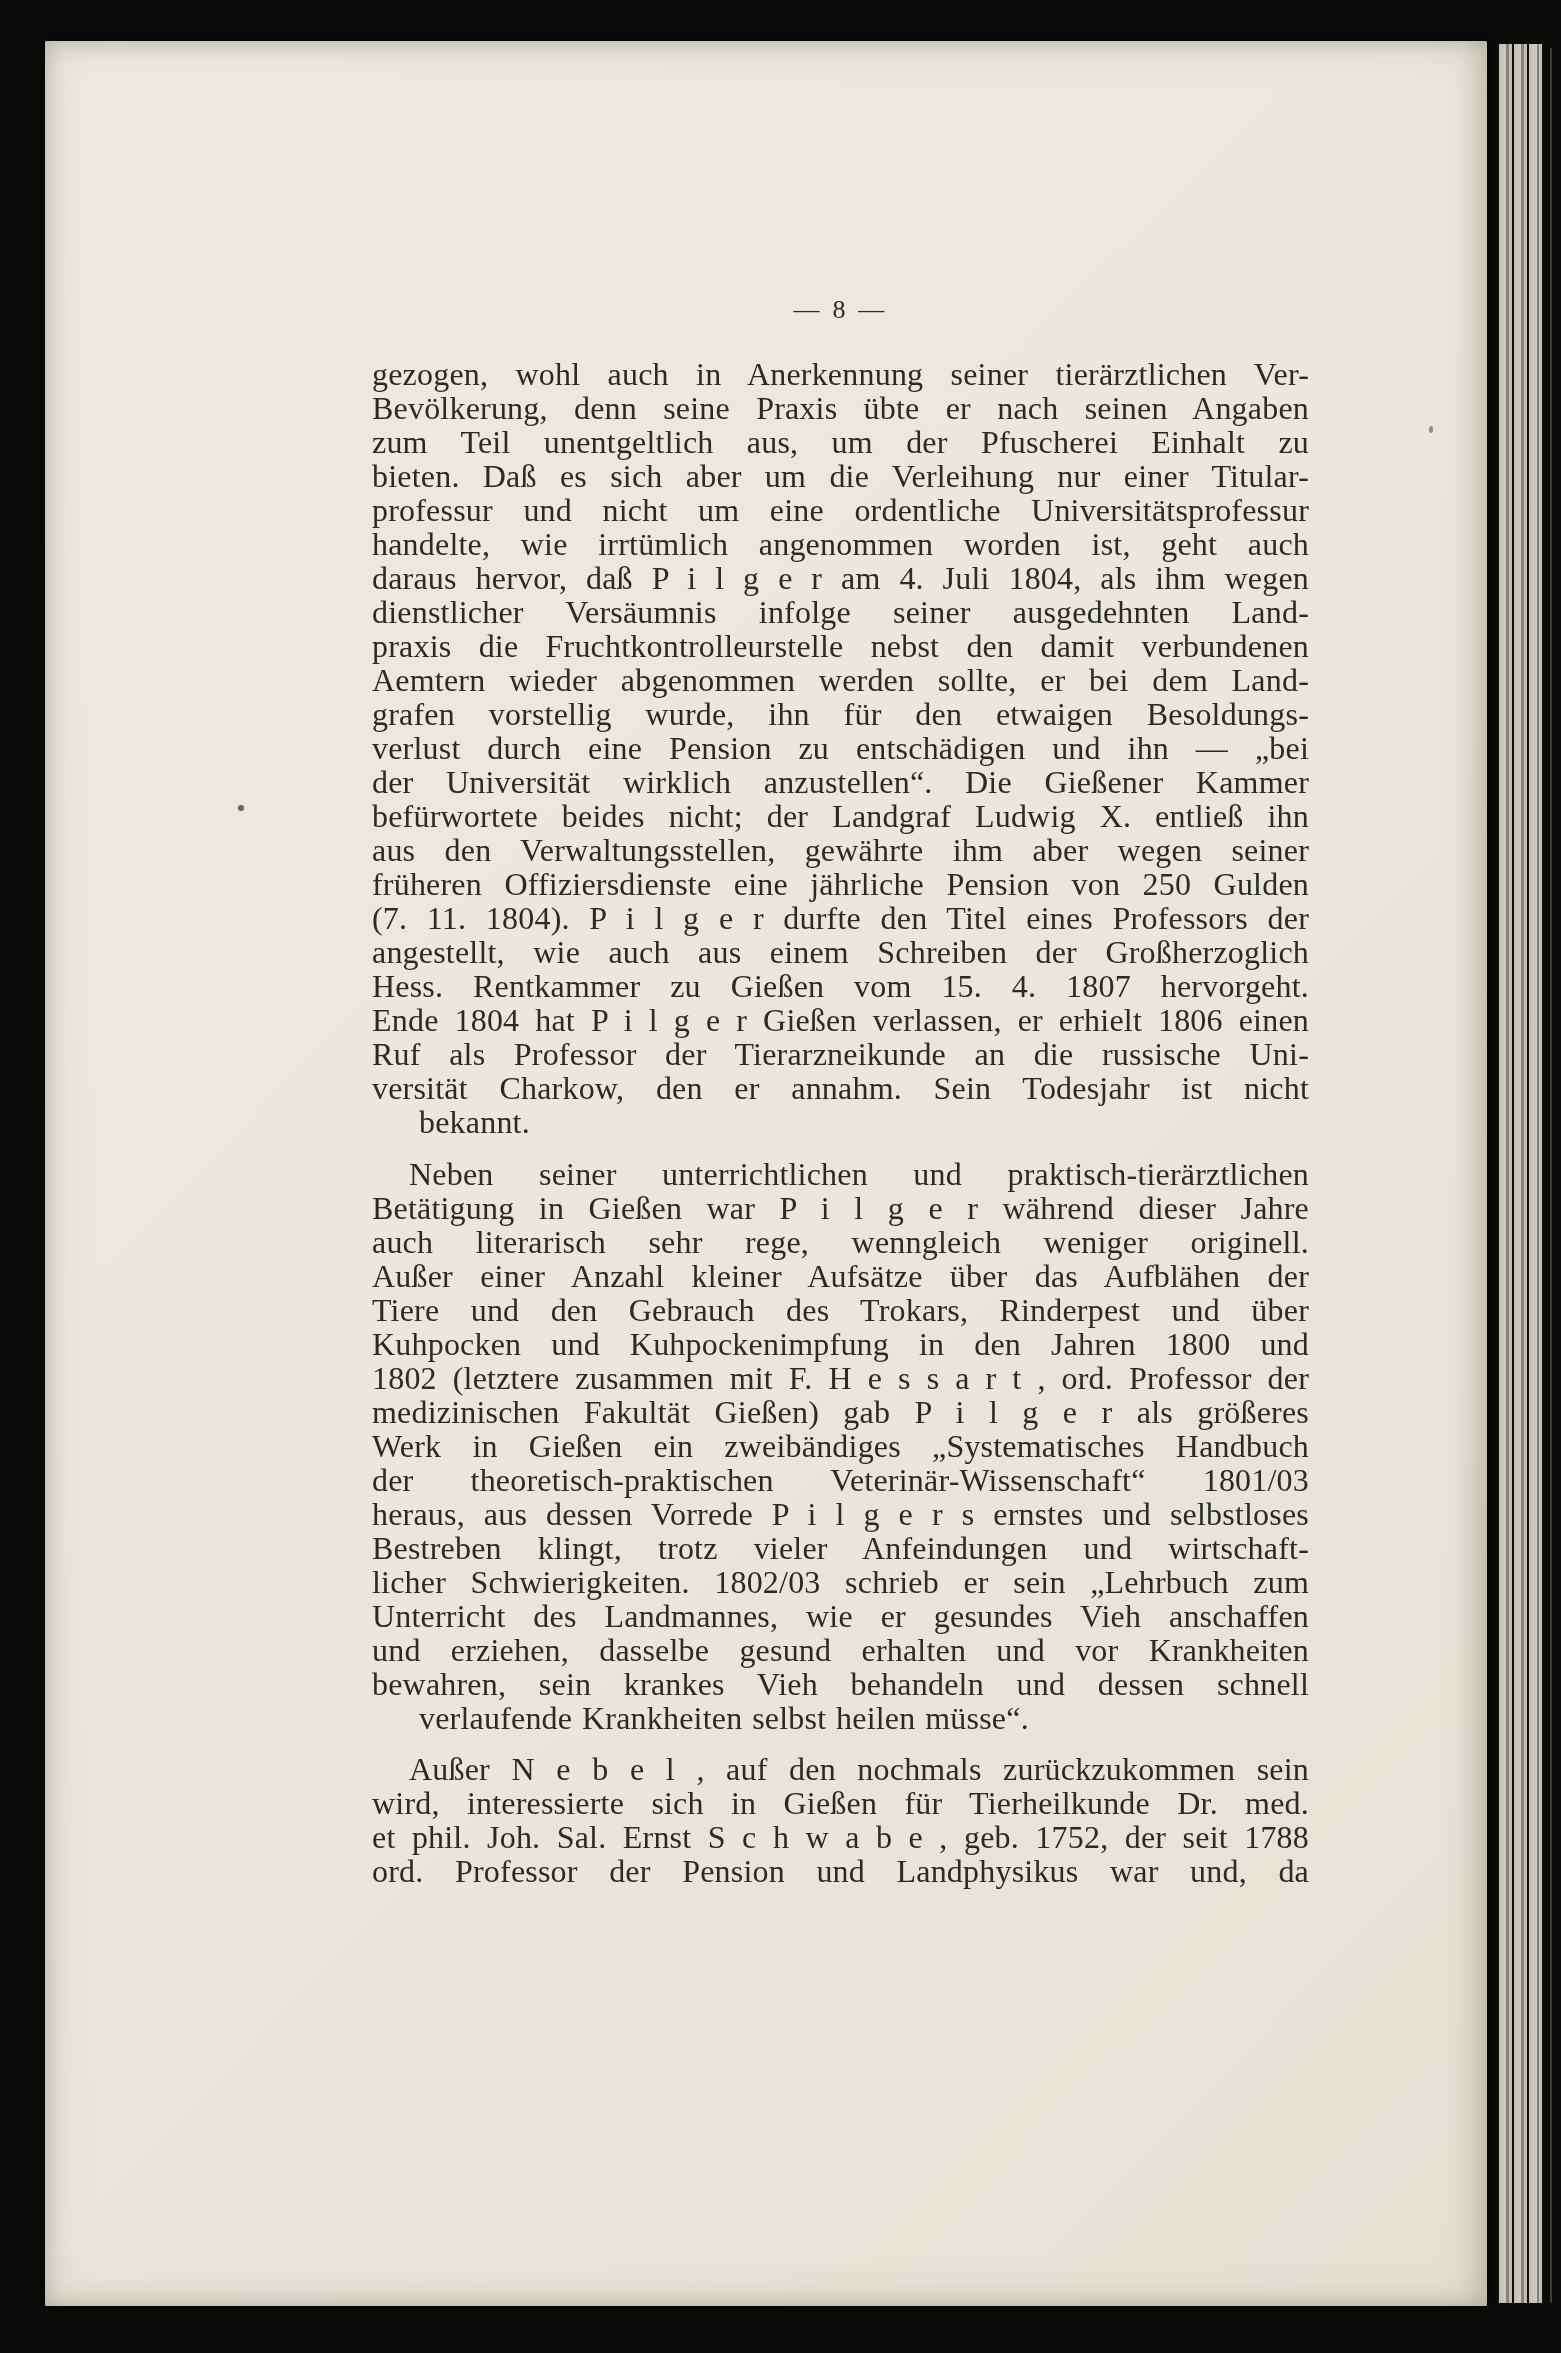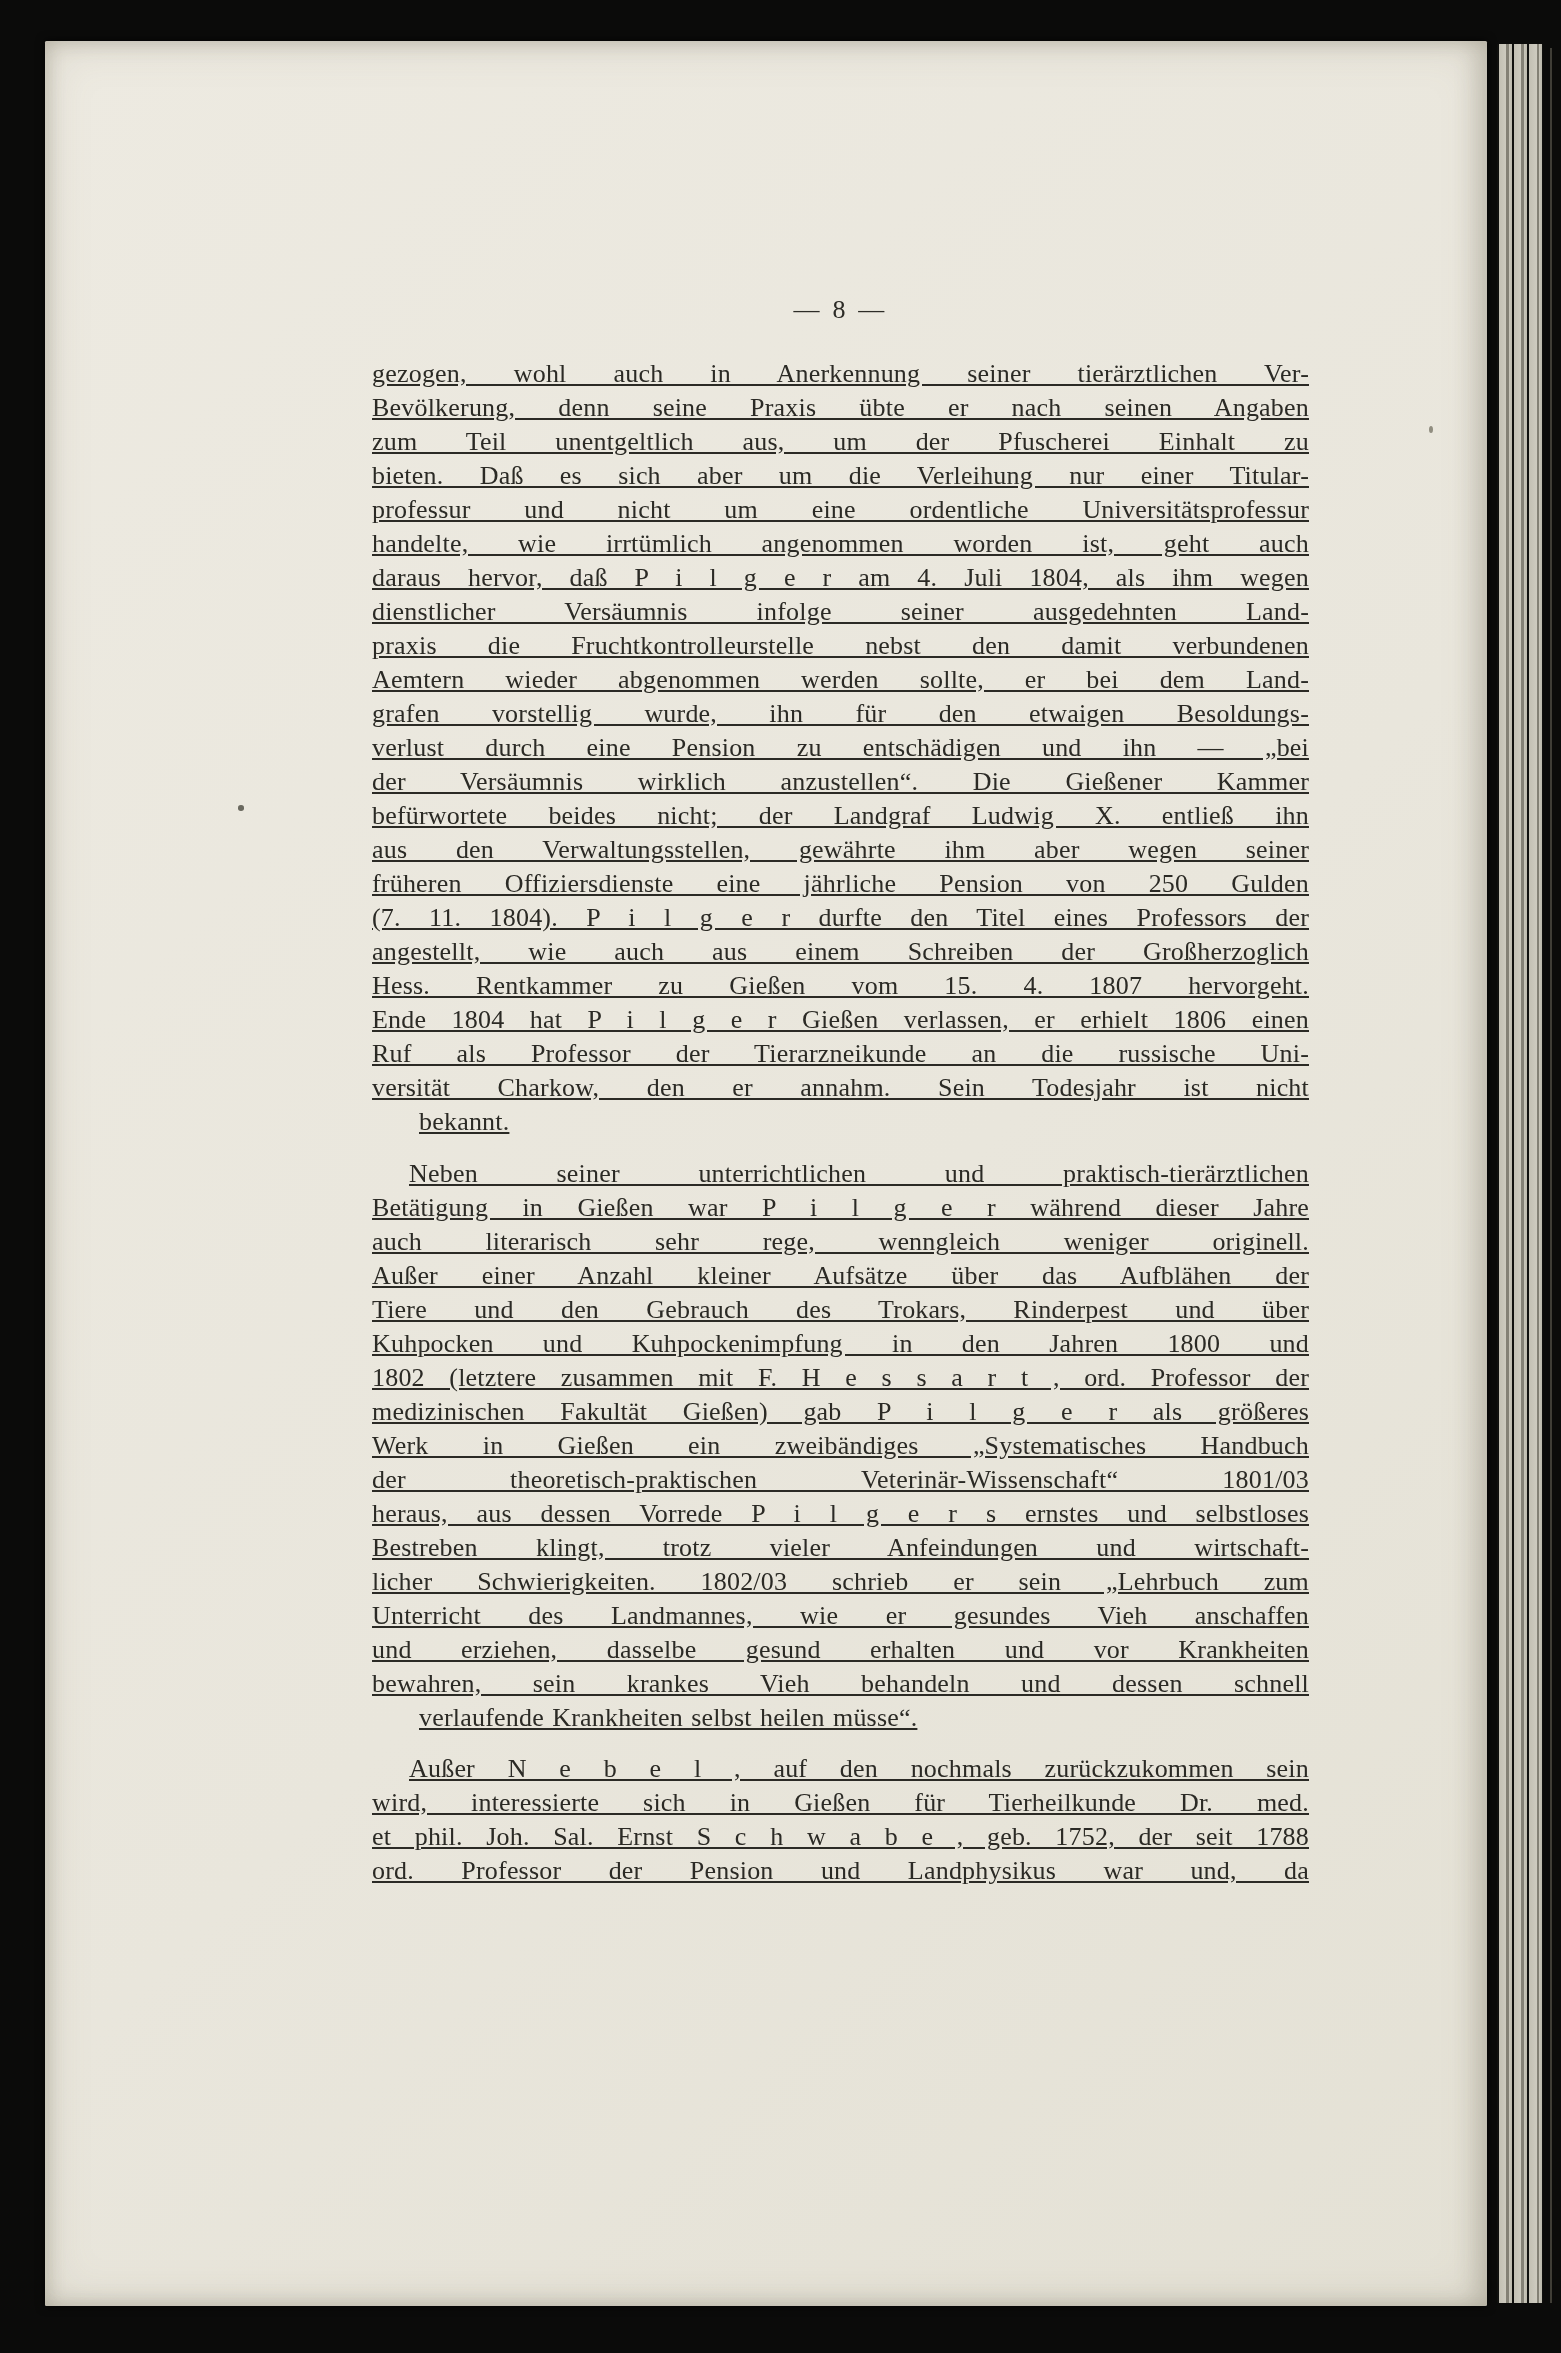--- a/index.html
+++ b/index.html
@@ -38,25 +38,24 @@
     font-size: 26px;
     letter-spacing: 3.2px;
     color: #2d2c27;
   }
   .text-block {
     position: absolute;
     left: 327px;
     top: 316px;
     width: 937px;
     color: #2b2a25;
-    font-size: 26px;
+    font-size: 32px;
     line-height: 34px;
     letter-spacing: 0.2px;
     word-spacing: 1.6px;
-    text-decoration: underline;
   }
   .paragraph { margin: 0; }
   .paragraph + .paragraph { margin-top: 17.5px; }
   .line {
     text-align: justify;
     text-align-last: justify;
     white-space: normal;
     min-height: 34px;
   }
   .line.indent { padding-left: 37px; }
@@ -124,21 +123,21 @@
           <div class="line">zum Teil unentgeltlich aus, um der Pfuscherei Einhalt zu</div>
           <div class="line">bieten.  Daß es sich aber um die Verleihung nur einer Titular-</div>
           <div class="line">professur und nicht um eine ordentliche Universitätsprofessur</div>
           <div class="line">handelte, wie irrtümlich angenommen worden ist, geht auch</div>
           <div class="line">daraus hervor, daß P i l g e r am 4. Juli 1804, als ihm wegen</div>
           <div class="line">dienstlicher Versäumnis infolge seiner ausgedehnten Land-</div>
           <div class="line">praxis die Fruchtkontrolleurstelle nebst den damit verbundenen</div>
           <div class="line">Aemtern wieder abgenommen werden sollte, er bei dem Land-</div>
           <div class="line">grafen vorstellig wurde, ihn für den etwaigen Besoldungs-</div>
           <div class="line">verlust durch eine Pension zu entschädigen und ihn — „bei</div>
-          <div class="line">der Versäumnis wirklich anzustellen“.  Die Gießener Kammer</div>
+          <div class="line">der Universität wirklich anzustellen“.  Die Gießener Kammer</div>
           <div class="line">befürwortete beides nicht; der Landgraf Ludwig X. entließ ihn</div>
           <div class="line">aus den Verwaltungsstellen, gewährte ihm aber wegen seiner</div>
           <div class="line">früheren Offiziersdienste eine jährliche Pension von 250 Gulden</div>
           <div class="line">(7. 11. 1804).  P i l g e r durfte den Titel eines Professors der</div>
           <div class="line">angestellt, wie auch aus einem Schreiben der Großherzoglich</div>
           <div class="line">Hess. Rentkammer zu Gießen vom 15. 4. 1807 hervorgeht.</div>
           <div class="line">Ende 1804 hat P i l g e r Gießen verlassen, er erhielt 1806 einen</div>
           <div class="line">Ruf als Professor der Tierarzneikunde an die russische Uni-</div>
           <div class="line">versität Charkow, den er annahm.  Sein Todesjahr ist nicht</div>
           <div class="line lastline">bekannt.</div>

